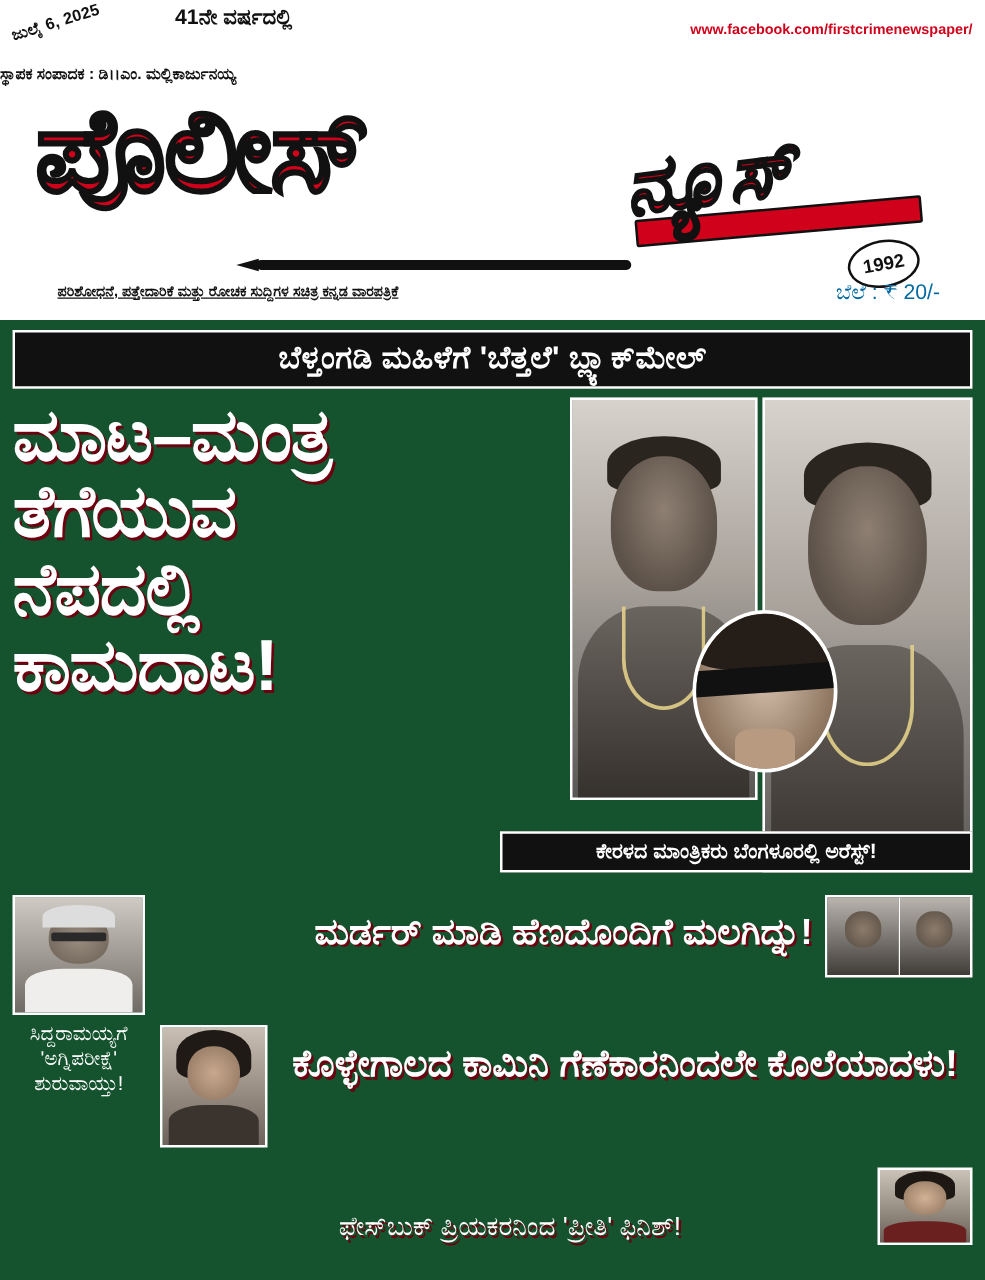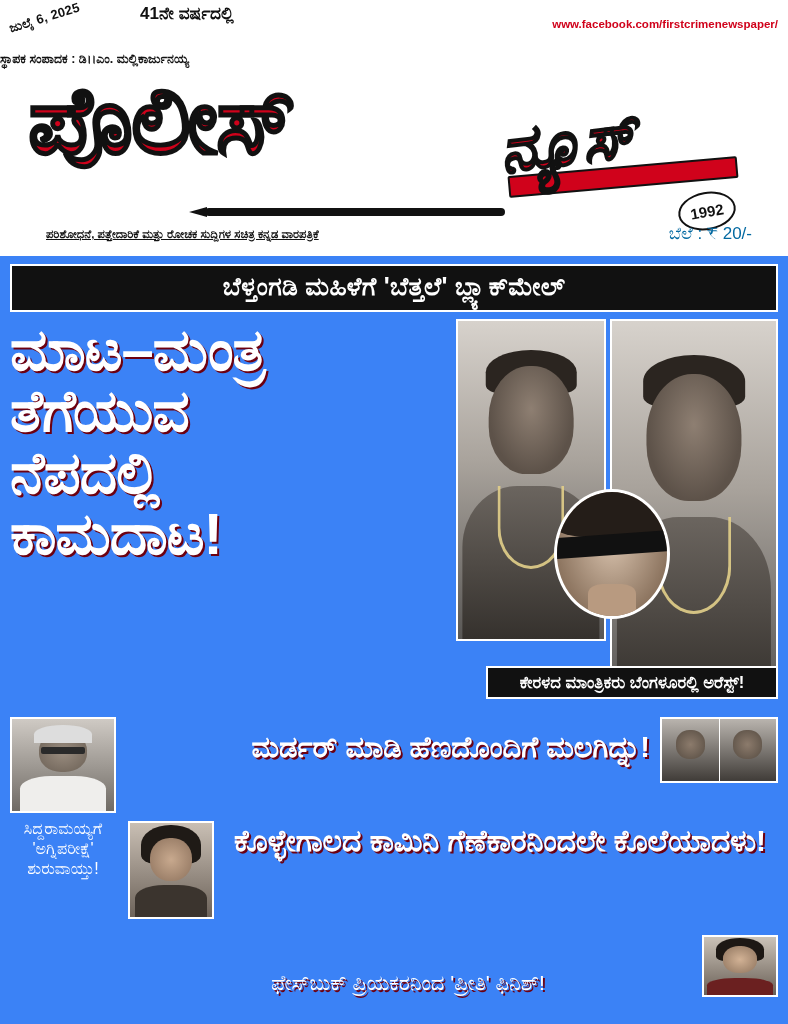--- a/index.html
+++ b/index.html
@@ -131,21 +131,21 @@
     font-size: 17px;
     font-weight: normal;
     color: #0369a1;
   }
 
   
   .red-body {
     position: relative;
     width: 788px;
     height: 768px;
-    background: #3b82f6;
+    background: #14532d;
     padding: 8px 10px 6px 10px;
   }
 
   .banner {
     background: #111;
     color: #ffffff;
     border: 2px solid #ffffff;
     text-align: center;
     font-size: 25px;
     font-weight: bold;
@@ -231,21 +231,21 @@
     transform: rotate(-4deg);
   }
   .inset-woman .neck {
     position: absolute; left: 28%; bottom: 0; width: 44%; height: 26%;
     background: #b89a80; border-radius: 30% 30% 0 0;
   }
 
   .photo-caption {
     position: absolute;
     right: 0; bottom: 0;
-    width: 292px;
+    width: 378px;
     background: #111;
     color: #ffffff;
     font-size: 16.5px;
     font-weight: bold;
     line-height: 1.22;
     text-align: center;
     padding: 4px 3px 5px;
     border: 2px solid #ffffff;
   }
 
@@ -309,21 +309,21 @@
     border: 2px solid #ffffff;
     background: linear-gradient(#c9bfb4,#6d635a);
     overflow: hidden;
   }
   .kamini-photo .hair { position: absolute; left: 14%; top: 2%; width: 72%; height: 42%; background: #1f1a16; border-radius: 50% 50% 24% 24%;}
   .kamini-photo .face { position: absolute; left: 24%; top: 16%; width: 52%; height: 46%; background: radial-gradient(#c8a98e,#8c715c); border-radius: 46%;}
   .kamini-photo .body { position: absolute; left: 6%; bottom: 0; width: 88%; height: 34%; background: #3b342e; border-radius: 40% 40% 0 0;}
 
   .kamini-head {
     position: absolute;
-    left: 212px; right: 0; top: 4px;
+    left: 212px; right: 0; top: 16px;
     text-align: center;
     color: #ffffff;
     font-weight: bold;
     font-size: 30px;
     line-height: 1.18;
     text-shadow: 2px 2px 0 #6d0010;
   }
   .facebook-head {
     position: absolute;
     left: 118px; right: 90px; bottom: 2px;

